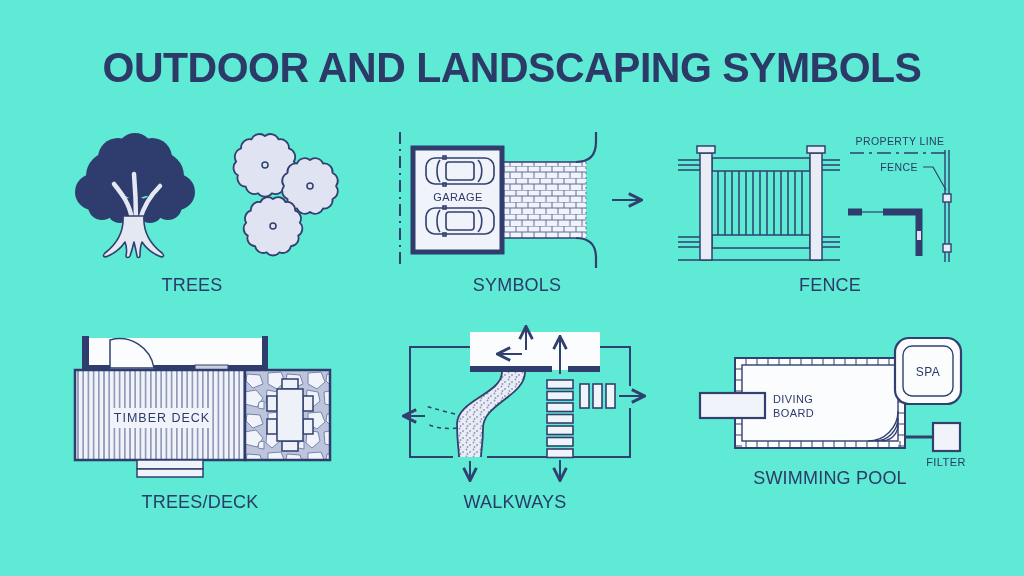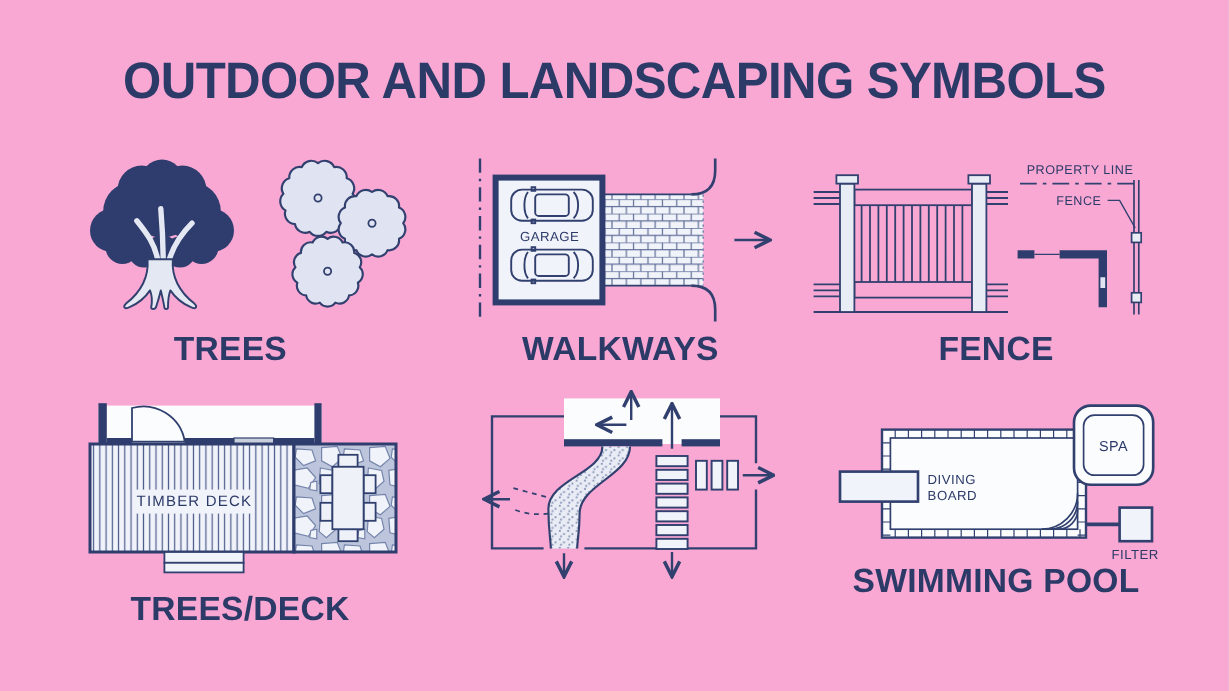--- a/index.html
+++ b/index.html
@@ -1,21 +1,21 @@
 <!DOCTYPE html>
 <html><head>
 <meta charset="utf-8">
 <style>
   html,body{margin:0;padding:0;background:#cfd4e6;}
-  .canvas{position:relative;width:1024px;height:576px;background:#f9a8d4;
+  .canvas{position:relative;width:1024px;height:576px;background:#5eead4;
           font-family:"Liberation Sans",sans-serif;overflow:hidden;}
   .title{position:absolute;top:44px;left:0;width:100%;margin:0;text-align:center;
          font-size:41px;font-weight:bold;letter-spacing:-.5px;color:#2c3a68;
          transform:scaleY(1.04);}
-  .lbl{position:absolute;transform:translateX(-50%);font-weight:bold;font-size:28px;
+  .lbl{position:absolute;transform:translateX(-50%);font-weight:normal;font-size:18px;
        color:#2c3a68;letter-spacing:.2px;white-space:nowrap;}
   .sym{position:absolute;}
   svg{font-family:"Liberation Sans",sans-serif;}
   svg text{fill:#2c3a68;}
   .ann{font-size:10.5px;letter-spacing:.4px;}
 </style>
 </head>
 <body>
 
 <div class="canvas">
@@ -88,21 +88,21 @@
     <path d="M186,32 Q206,32 206,12 L206,2" fill="none" stroke="#31406f" stroke-width="2.2"></path>
     <path d="M186,108 Q206,108 206,128 L206,138" fill="none" stroke="#31406f" stroke-width="2.2"></path>
     <g>
       <rect x="23" y="18" width="89" height="104" fill="#f1f3fa" stroke="#2e3d6d" stroke-width="5"></rect>
       <use href="#car" x="36" y="26"></use>
       <use href="#car" x="36" y="76"></use>
       <text class="ann" x="68" y="71" text-anchor="middle" style="font-size:11px">GARAGE</text>
     </g>
     <line x1="222" y1="70" x2="250" y2="70" stroke="#31406f" stroke-width="2" marker-end="url(#ahd)"></line>
   </svg>
-  <div class="lbl" style="left:517px;top:275px">WALKWAYS</div>
+  <div class="lbl" style="left:517px;top:275px">SYMBOLS</div>
 
   <svg class="sym" style="left:675px;top:128px" width="308" height="142" viewBox="0 0 308 142">
     <g fill="none" stroke="#31406f" stroke-width="1.5">
       <path d="M3,32 H25 M3,37 H25 M3,42 H25 M147,32 H165 M147,37 H165 M147,42 H165"></path>
       <path d="M3,109 H25 M3,114 H25 M3,119 H25 M147,109 H165 M147,114 H165 M147,119 H165"></path>
       <line x1="3" y1="132" x2="165" y2="132"></line>
       <rect x="37" y="30" width="98" height="13"></rect>
       <rect x="37" y="107" width="98" height="13"></rect>
       <g>
           <path d="M43,43 V107 M50,43 V107 M57,43 V107 M64,43 V107 M71,43 V107 M78,43 V107 M85,43 V107 M92,43 V107 M99,43 V107 M106,43 V107 M113,43 V107 M120,43 V107 M127,43 V107 "></path>
@@ -230,20 +230,21 @@
       <rect x="152" y="81" width="26" height="8.5"></rect>
       <rect x="152" y="92.5" width="26" height="8.5"></rect>
       <rect x="152" y="104" width="26" height="8.5"></rect>
       <rect x="152" y="115.5" width="26" height="8.5"></rect>
       <rect x="152" y="127" width="26" height="8.5"></rect>
       <rect x="185" y="62" width="9" height="24"></rect>
       <rect x="198" y="62" width="9" height="24"></rect>
       <rect x="211" y="62" width="9" height="24"></rect>
     </g>
   </svg>
+  <div class="lbl" style="left:515px;top:492px">WALKWAYS</div>
 
   <svg class="sym" style="left:695px;top:333px" width="290" height="152" viewBox="0 0 290 152">
     <g>
       <rect x="40" y="25" width="170" height="90" fill="#fbfcfe" stroke="#31406f" stroke-width="2"></rect>
       <rect x="47" y="32" width="156" height="76" fill="none" stroke="#31406f" stroke-width="1.4"></rect>
       <g fill="none" stroke="#31406f" stroke-width="1">
           <path d="M51,25 v7 M51,108 v7 M62,25 v7 M62,108 v7 M73,25 v7 M73,108 v7 M84,25 v7 M84,108 v7 M95,25 v7 M95,108 v7 M106,25 v7 M106,108 v7 M117,25 v7 M117,108 v7 M128,25 v7 M128,108 v7 M139,25 v7 M139,108 v7 M150,25 v7 M150,108 v7 M161,25 v7 M161,108 v7 M172,25 v7 M172,108 v7 M183,25 v7 M183,108 v7 M194,25 v7 M194,108 v7 M205,25 v7 M205,108 v7 M40,36 h7 M203,36 h7 M40,47 h7 M203,47 h7 M40,58 h7 M203,58 h7 M40,69 h7 M203,69 h7 M40,80 h7 M203,80 h7 M40,91 h7 M203,91 h7 M40,102 h7 M203,102 h7 M40,113 h7 M203,113 h7 "></path>
         </g>
     </g>
     <g fill="none" stroke="#31406f" stroke-width="1.4">

